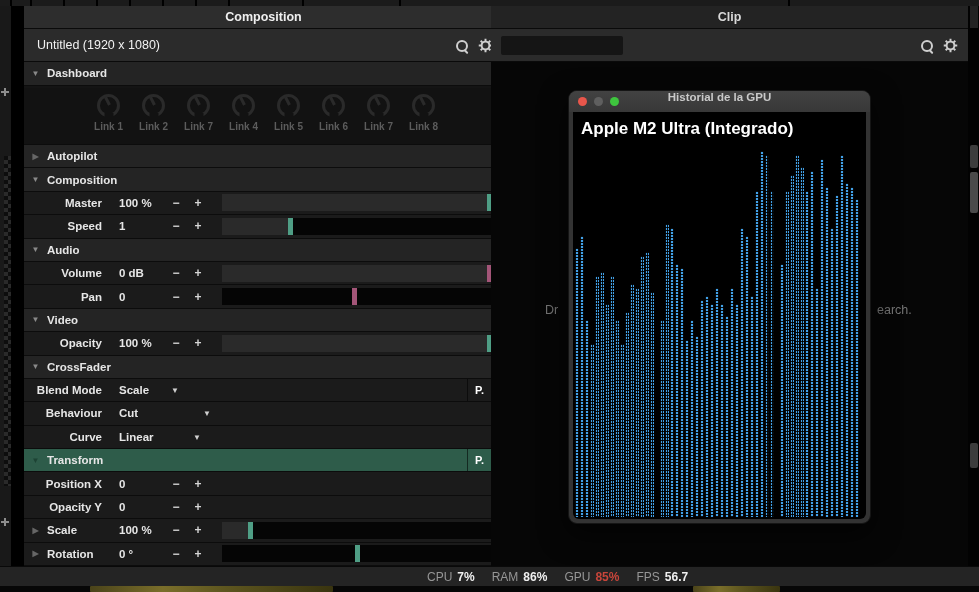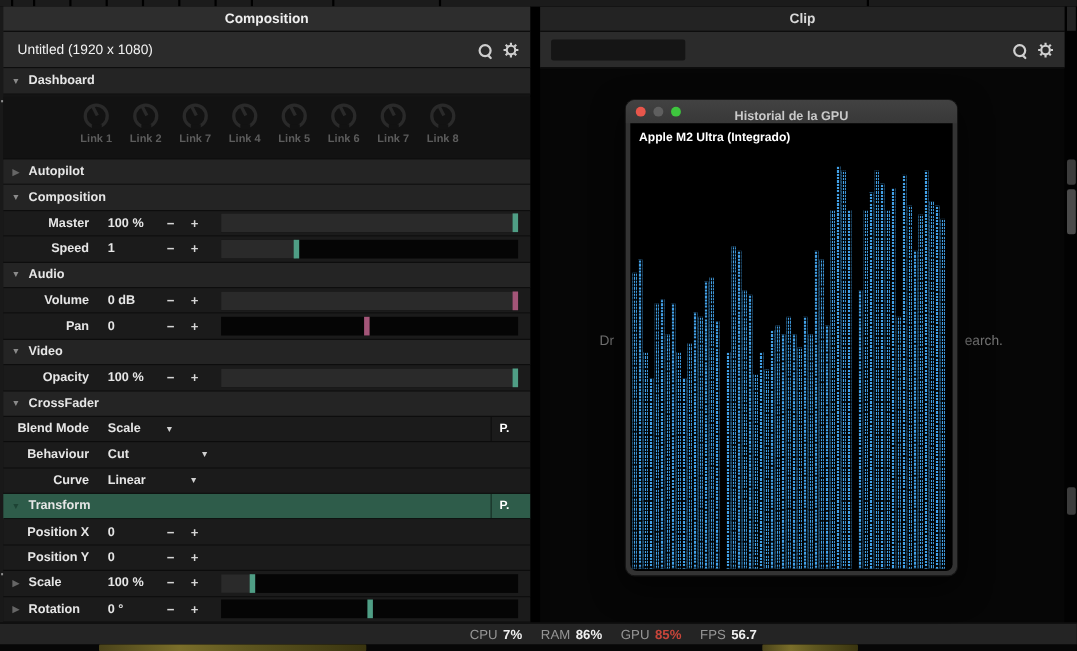--- a/index.html
+++ b/index.html
@@ -32,21 +32,21 @@
   .panel-header{position:absolute;left:0;top:22px;right:0;height:34px;background:#2b2b2b;
        border-top:1px solid #0a0a0a;border-bottom:1px solid #0a0a0a;box-sizing:border-box;}
   .panel-title{position:absolute;left:13px;top:0;line-height:33px;font-size:12.5px;font-weight:400;color:#f2f2f2;}
   .hicon{position:absolute;top:9px;width:16px;height:16px;cursor:pointer;}
 
   .search-glass{position:relative;width:16px;height:16px;}
   .search-glass .lens{position:absolute;left:2px;top:2px;width:8px;height:8px;border:2px solid #cfcfcf;border-radius:50%;}
   .search-glass .tail{position:absolute;left:11px;top:11px;width:2.4px;height:5px;background:#cfcfcf;transform:rotate(-45deg);border-radius:1px;}
 
   
-  .comp-panel{left:3px;top:6px;width:479px;height:560px;background:#141414;}
+  .comp-panel{left:24px;top:6px;width:479px;height:560px;background:#141414;}
   .sec-dashboard{position:absolute;left:0;top:56px;right:0;height:26px;}
   .knob-strip{position:absolute;left:0;top:82px;right:0;height:57px;background:#121212;
       display:flex;align-items:flex-start;padding-left:62px;box-sizing:border-box;border-bottom:1px solid #0c0c0c;}
   .knob-cell{width:45px;display:flex;flex-direction:column;align-items:center;padding-top:6px;}
   .knob{position:relative;width:23px;height:23px;border:3px solid #2a2a2a;border-radius:50%;box-sizing:border-box;}
   .knob .needle{position:absolute;left:8px;top:-1px;width:3px;height:9px;background:#2a2a2a;transform:rotate(-27deg);transform-origin:50% 100%;}
   .knob .notch{position:absolute;left:50%;bottom:-4px;transform:translateX(-50%);width:9px;height:5px;background:#121212;}
   .knob-label{margin-top:4px;font-size:10px;font-weight:700;color:#5c5c5c;}
 
   .param-rows{position:absolute;left:0;top:139px;right:0;bottom:0;display:flex;flex-direction:column;}
@@ -74,26 +74,26 @@
   .clip-panel{left:491px;top:6px;width:477px;height:560px;background:#060606;}
   .clip-toolbar{position:absolute;left:0;top:22px;right:0;height:34px;background:#2b2b2b;
        border-top:1px solid #0a0a0a;border-bottom:1px solid #0a0a0a;box-sizing:border-box;}
   .clip-search-box{position:absolute;left:10px;top:7px;width:122px;height:19px;background:#151515;border-radius:2px;}
   .empty-frag{position:absolute;top:297px;font-size:12.5px;font-weight:400;color:#747474;}
 
   
   .gpu-window{left:568px;top:90px;width:303px;height:434px;background:#333;border-radius:9px;
       border:1px solid #151515;box-shadow:0 10px 28px rgba(0,0,0,.65);box-sizing:border-box;z-index:5;}
   .gpu-titlebar{position:absolute;left:0;top:0;right:0;height:21px;background:linear-gradient(#424242,#383838);
-      border-radius:8px 8px 0 0;display:flex;align-items:flex-end;}
+      border-radius:8px 8px 0 0;display:flex;align-items:flex-start;}
   .traffic{position:absolute;left:9px;top:6px;display:flex;gap:7px;}
   .tl{width:9px;height:9px;border-radius:50%;cursor:pointer;}
   .gpu-title{width:100%;text-align:center;font-size:11.5px;font-weight:700;color:#c9c9c9;}
   .gpu-content{position:absolute;left:4px;right:4px;top:21px;bottom:4px;background:#000;border-radius:0 0 6px 6px;overflow:hidden;}
-  .gpu-name{position:absolute;left:8px;top:7px;font-size:11px;font-weight:700;color:#fff;}
+  .gpu-name{position:absolute;left:8px;top:7px;font-size:17px;font-weight:700;color:#fff;}
   .gpu-chart{position:absolute;left:2px;right:2px;bottom:2px;height:402px;display:flex;align-items:flex-end;}
   .gpu-bar{flex:0 0 4px;margin-right:1px;background-color:#42a1e8;
       background-image:
         repeating-linear-gradient(to bottom, rgba(0,0,0,.92) 0 1px, transparent 1px 3px),
         repeating-linear-gradient(to right, rgba(0,0,0,.92) 0 1px, transparent 1px 2.5px);}
 
   
   .right-strip{left:968px;top:6px;width:11px;height:560px;background:#020202;}
   .rs-block{position:absolute;left:2px;right:1px;border-radius:2px;}
 
@@ -313,21 +313,21 @@
         <span>Transform</span>
         <span class="pcell">P.</span>
       </div>
       <div class="row param">
         <span class="plabel">Position X</span>
         <span class="pvalue">0</span>
         <span class="stepbtn">−</span>
         <span class="stepbtn">+</span>
       </div>
       <div class="row param">
-        <span class="plabel">Position Y</span>
+        <span class="plabel">Opacity Y</span>
         <span class="pvalue">0</span>
         <span class="stepbtn">−</span>
         <span class="stepbtn">+</span>
       </div>
       <div class="row param">
         <span class="plabel grouplabel">
           <span class="arrow collapsed">▶</span>
           <span>Scale</span>
         </span>
         <span class="pvalue">100 %</span>

